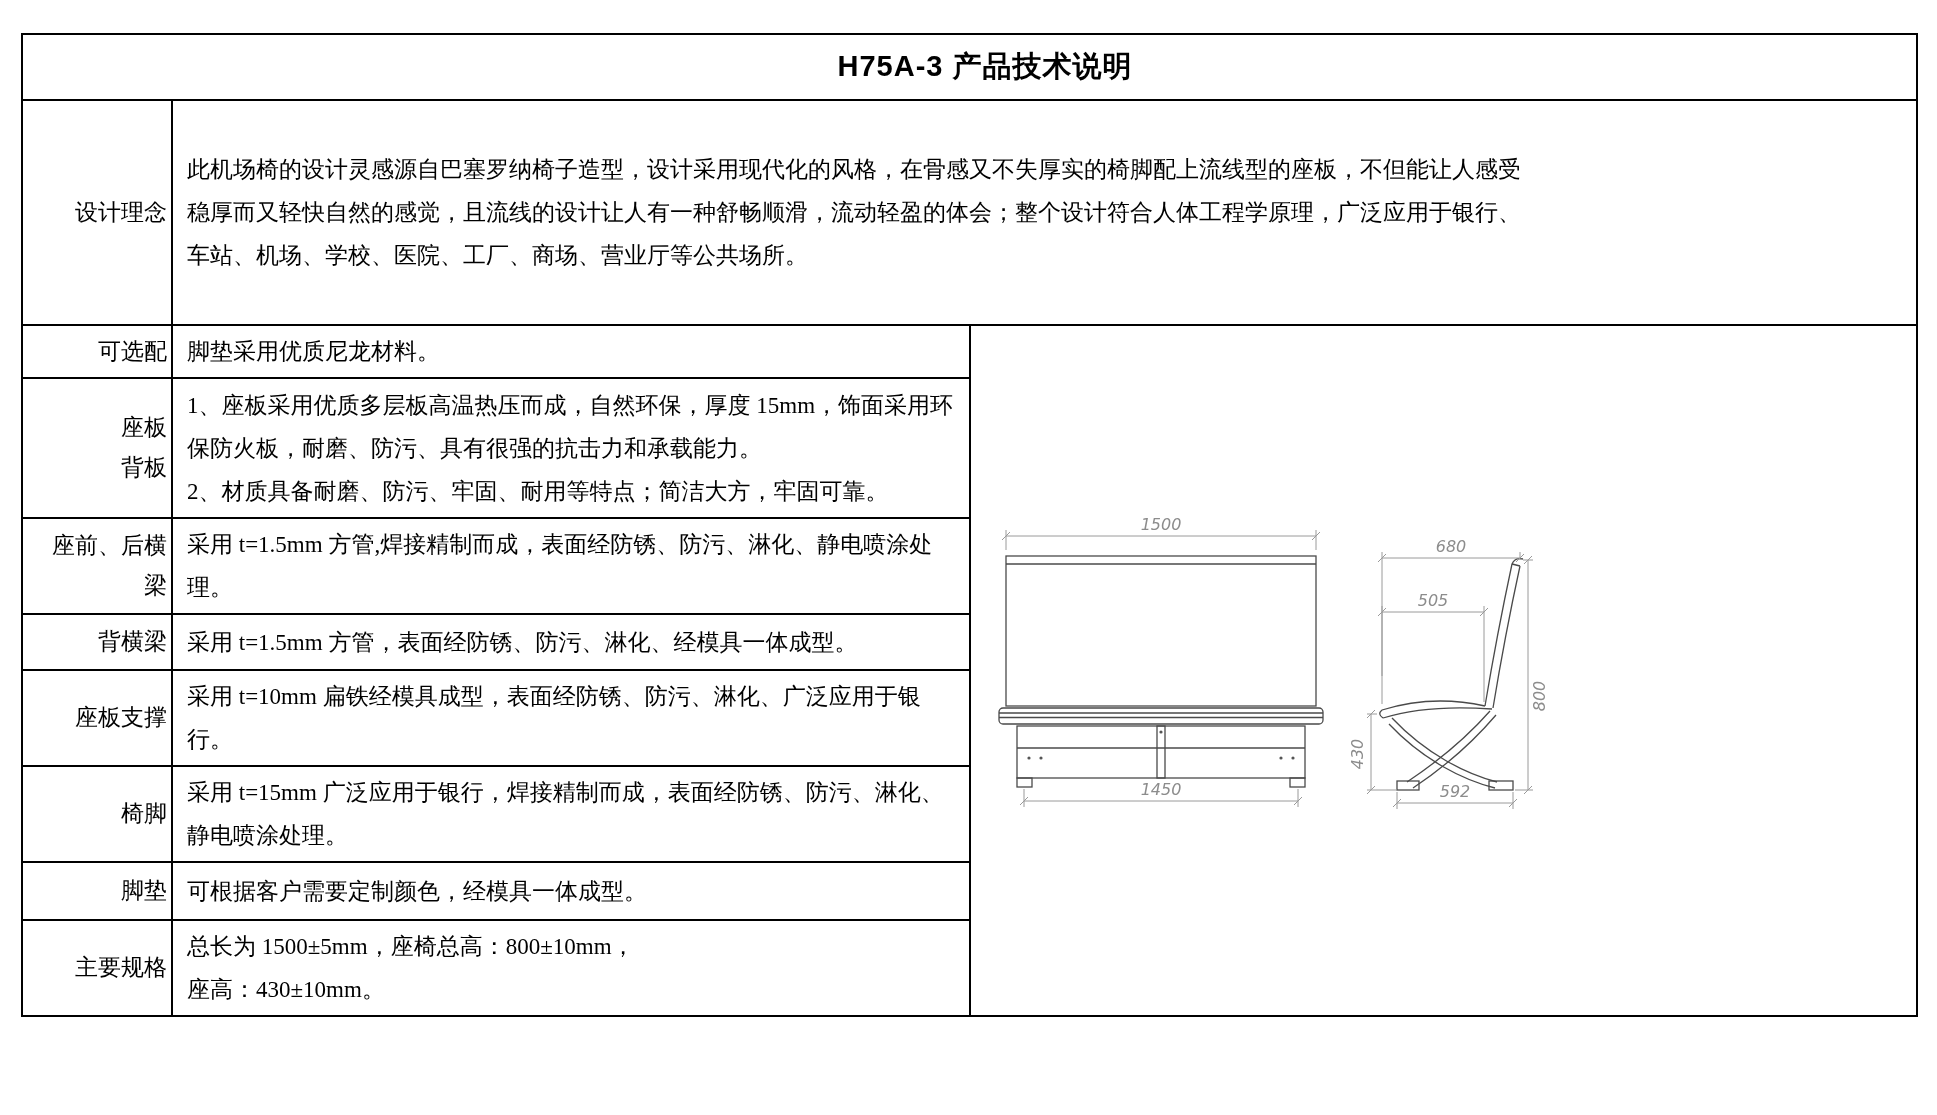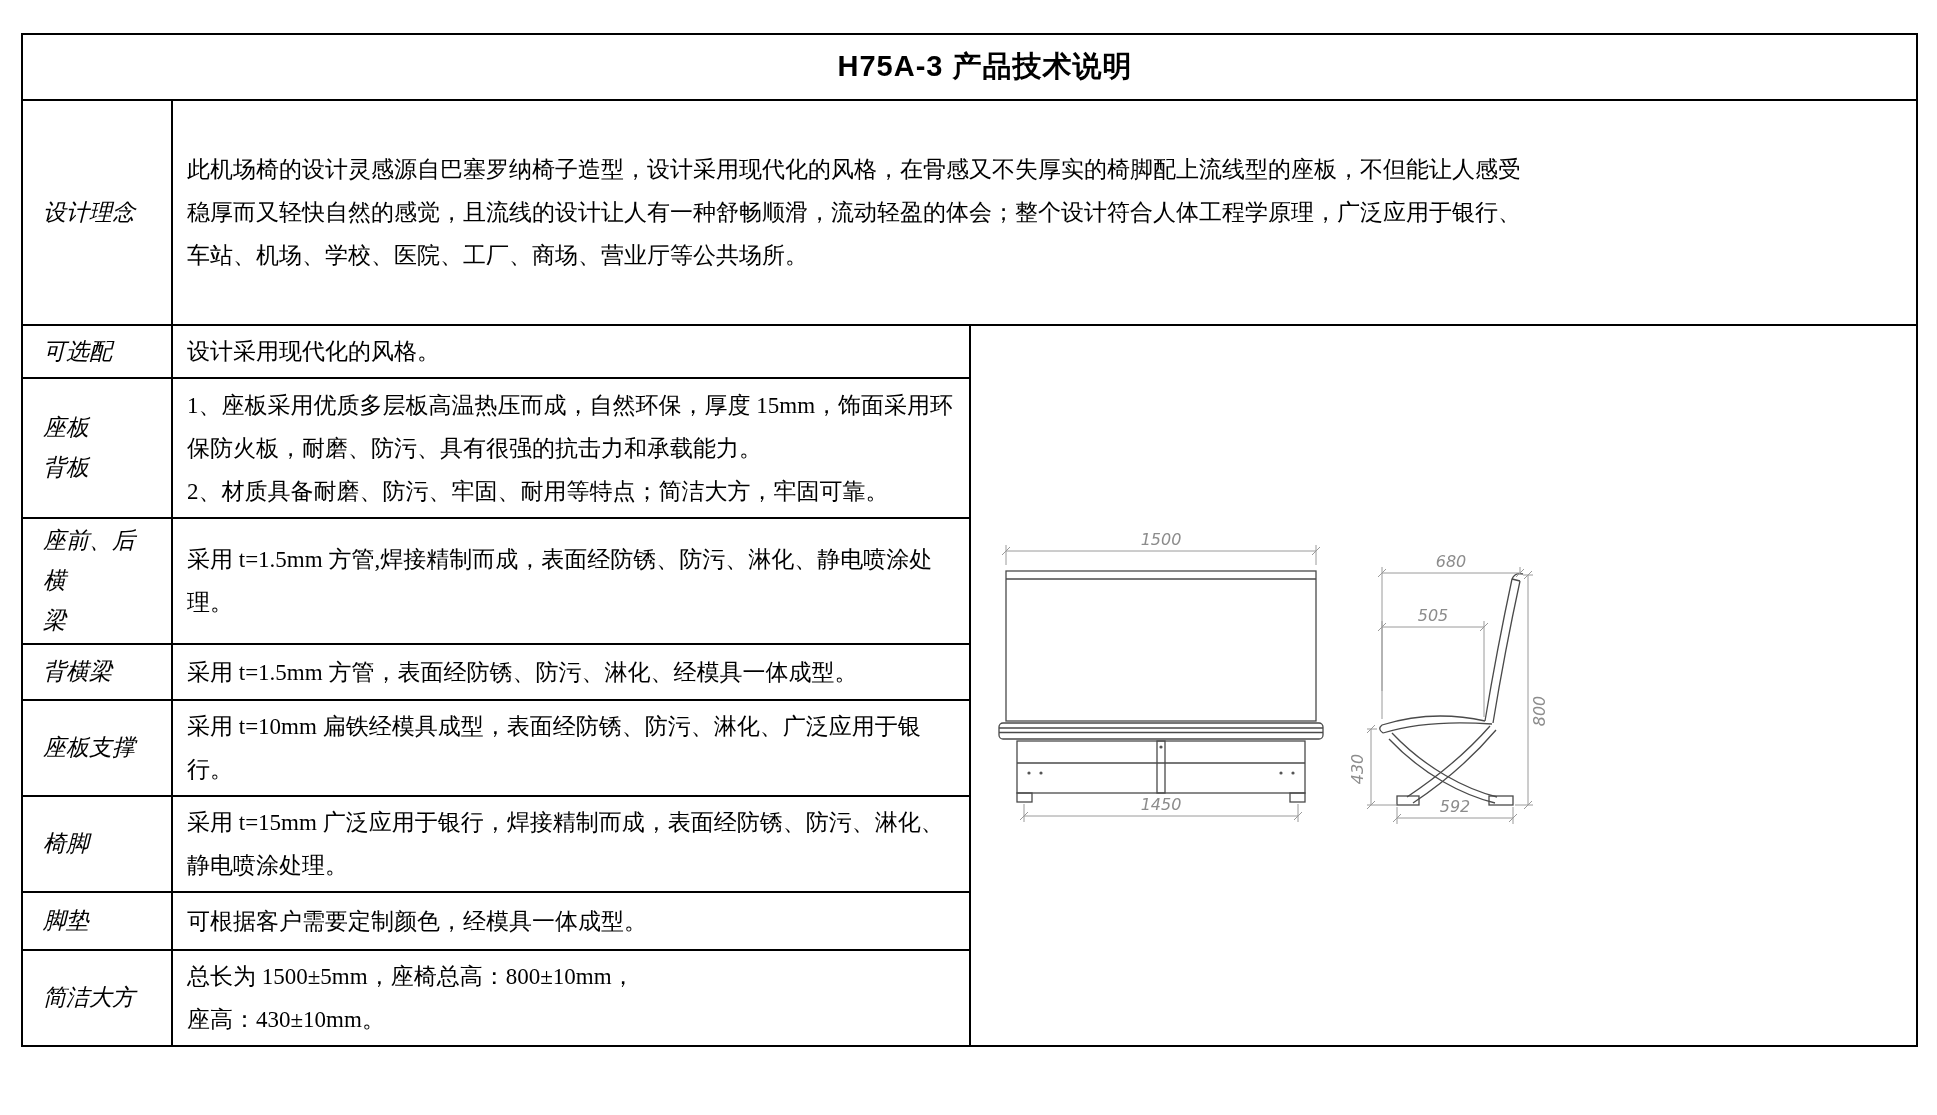--- a/index.html
+++ b/index.html
@@ -23,26 +23,25 @@
   td.title-cell {
     height: 66px;
     text-align: center;
     font-family: "Liberation Sans", "DejaVu Sans", sans-serif;
     font-weight: 700;
     font-size: 29px;
     letter-spacing: 1px;
     padding-left: 31px;
   }
   td.label-cell {
-    text-align: left;
+    text-align: right;
     font-size: 23px;
     line-height: 40px;
     white-space: pre-line;
-    padding: 2px 20px;
-    font-style: italic;
+    padding: 2px 4px;
   }
   td.content-cell {
     font-size: 23px;
     line-height: 43px;
     white-space: pre-line;
     padding: 4px 10px 4px 14px;
   }
   .concept-text { max-width: 1340px; }
   td.drawing-cell { padding: 0; vertical-align: middle; text-align: right; }
   .cad { display: block; }
@@ -74,21 +73,21 @@
 
   <tr style="height:143px">
     <td class="label-cell">设计理念</td>
     <td class="content-cell" colspan="2">
       <div class="concept-text">此机场椅的设计灵感源自巴塞罗纳椅子造型，设计采用现代化的风格，在骨感又不失厚实的椅脚配上流线型的座板，不但能让人感受稳厚而又轻快自然的感觉，且流线的设计让人有一种舒畅顺滑，流动轻盈的体会；整个设计符合人体工程学原理，广泛应用于银行、车站、机场、学校、医院、工厂、商场、营业厅等公共场所。</div>
     </td>
   </tr>
 
   <tr style="height:36px">
     <td class="label-cell">可选配</td>
-    <td class="content-cell">设计采用现代化的风格。</td>
+    <td class="content-cell">脚垫采用优质尼龙材料。</td>
 
     <td class="drawing-cell" rowspan="8">
       <svg class="cad" width="943" height="633" viewBox="0 0 943 633">
 
         <g>
 
           <g class="dim">
             <path d="M35,196 V176 M345,196 V176 M35,182 H345 M31,186 L39,178 M341,186 L349,178"></path>
           </g>
           <text x="190" y="176" text-anchor="middle">1500</text>
@@ -185,18 +184,18 @@
     <td class="label-cell">椅脚</td>
     <td class="content-cell">采用 t=15mm 广泛应用于银行，焊接精制而成，表面经防锈、防污、淋化、静电喷涂处理。</td>
   </tr>
 
   <tr style="height:58px">
     <td class="label-cell">脚垫</td>
     <td class="content-cell">可根据客户需要定制颜色，经模具一体成型。</td>
   </tr>
 
   <tr style="height:92px">
-    <td class="label-cell">简洁大方</td>
+    <td class="label-cell">主要规格</td>
     <td class="content-cell">总长为 1500±5mm，座椅总高：800±10mm，
 座高：430±10mm。</td>
   </tr>
 </tbody>
   </table>
 
 </body></html>

